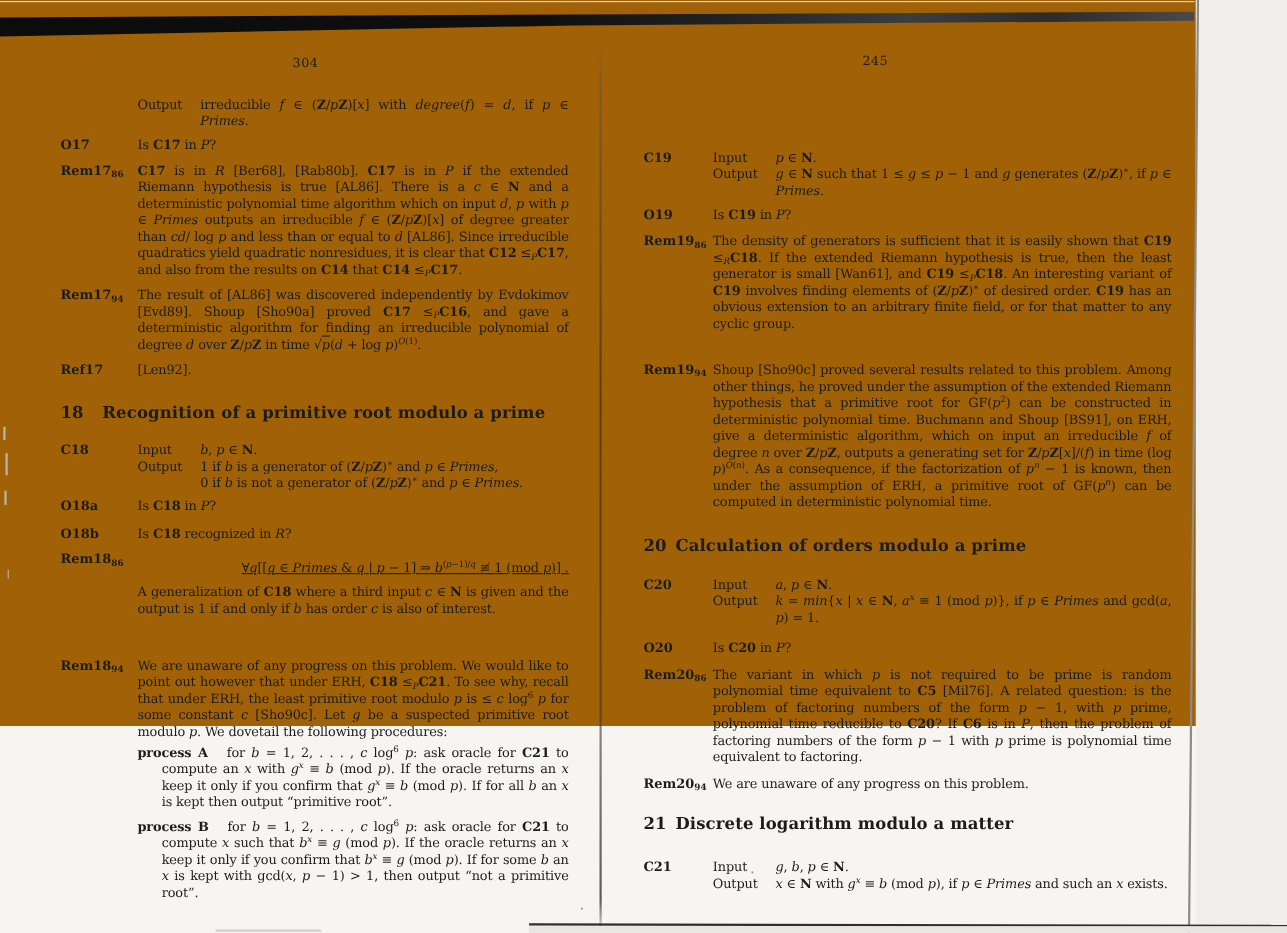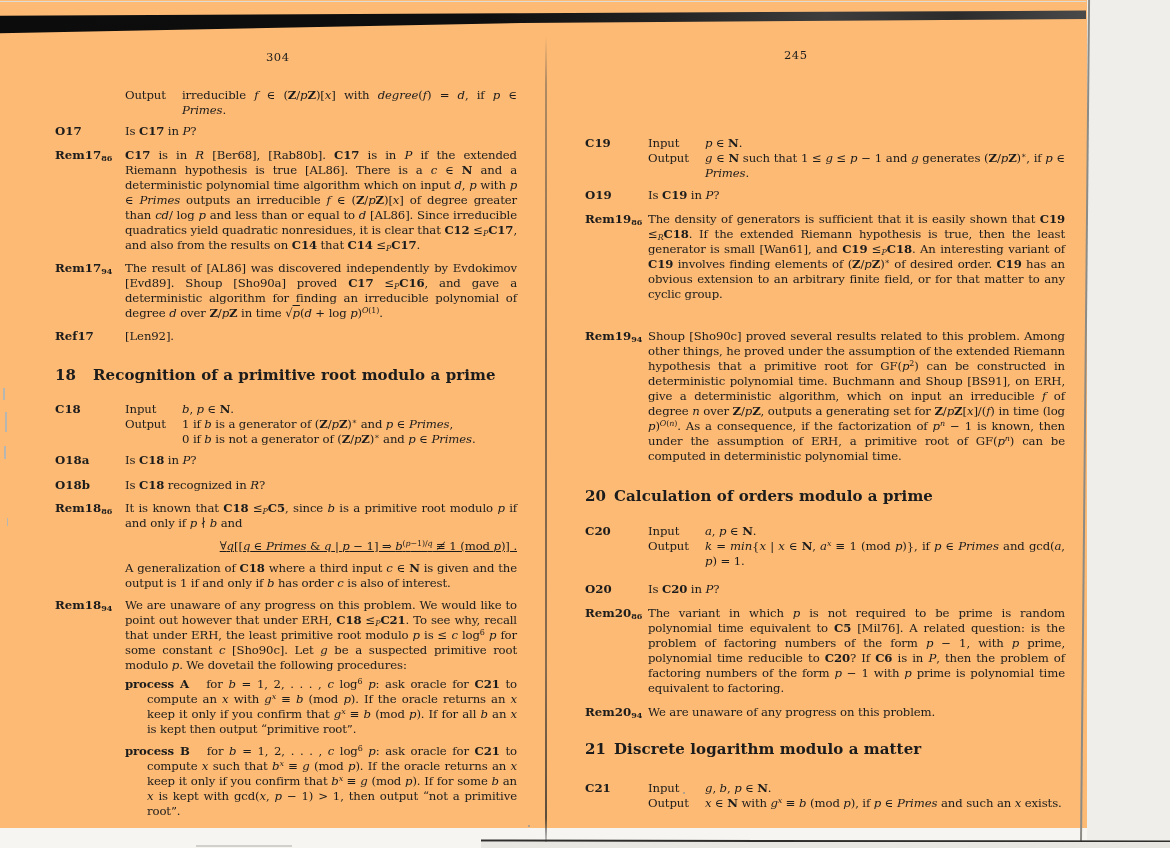--- a/index.html
+++ b/index.html
@@ -2,21 +2,21 @@
 <html><head>
 <meta charset="utf-8">
 <style>
   html,body{margin:0;padding:0;}
   body{
     width:1170px;height:848px;overflow:hidden;
     background:#f6f5f2;
     font-family:"DejaVu Serif","Liberation Serif",serif;
     color:#1c1c1c;
   }
-  #scan{position:absolute;left:0;top:0;width:1170px;height:828px;background:#fdba74;}
+  #scan{position:absolute;left:0;top:0;width:1170px;height:660px;background:#a16207;}
 
   
   .topbar{
     position:absolute;left:0;top:8px;width:1086px;height:26px;
     background:linear-gradient(to right,#0c0c0c 0%,#0e0e0e 45%,#242424 62%,#3d3d3d 76%,#2b2b2b 88%,#4a4a4a 100%);
     clip-path:polygon(0% 30%,48% 20%,100% 10%,100% 42%,48% 58%,0% 97%);
   }
   .topedge{position:absolute;left:0;top:1px;width:1086px;height:1px;background:#dddbd6;}
   .rightstrip{position:absolute;left:1087px;top:0;width:83px;height:848px;background:#efeeea;}
   .pageedge{position:absolute;left:1084px;top:-6px;width:2px;height:862px;background:#8d8b86;transform:rotate(0.55deg);}
@@ -140,21 +140,20 @@
     </div>
 
     <div class="entry" style="top:478px;">
       <div class="lbl"><b>O18b</b></div>
       <div class="bod para">Is <b>C18</b> recognized in <span class="cal">R</span>?</div>
     </div>
 
     <div class="entry" style="top:501px;">
       <div class="lbl"><b>Rem18<sub>86</sub></b></div>
       <div class="bod">
-        <p class="para">It is known that <b>C18</b> ≤<sub class="cal">P</sub><b>C5</b>, since <i>b</i> is a primitive root modulo <i>p</i> if and only if <i>p</i> ∤ <i>b</i> and</p>
         <div class="formula">∀<i>q</i>[[<i>q</i> ∈ <i>Primes</i> &amp; <i>q</i> | <i>p</i> − 1] ⇒ <i>b</i><sup>(<i>p</i>−1)/<i>q</i></sup> ≢ 1 (mod <i>p</i>)] .</div>
         <p class="para">A generalization of <b>C18</b> where a third input <i>c</i> ∈ <b>N</b> is given and the output is 1 if and only if <i>b</i> has order <i>c</i> is also of interest.</p>
       </div>
     </div>
 
     <div class="entry" style="top:598px;">
       <div class="lbl"><b>Rem18<sub>94</sub></b></div>
       <div class="bod">
         <p class="para">We are unaware of any progress on this problem. We would like to point out however that under ERH, <b>C18</b> ≤<sub class="cal">P</sub><b>C21</b>. To see why, recall that under ERH, the least primitive root modulo <i>p</i> is ≤ <i>c</i> log<sup>6</sup> <i>p</i> for some constant <i>c</i> [Sho90c]. Let <i>g</i> be a suspected primitive root modulo <i>p</i>. We dovetail the following procedures:</p>
         <p class="para proc"><b>process A</b>&nbsp;&nbsp;&nbsp;for <i>b</i> = 1, 2, . . . , <i>c</i> log<sup>6</sup> <i>p</i>: ask oracle for <b>C21</b> to compute an <i>x</i> with <i>g</i><sup><i>x</i></sup> ≡ <i>b</i> (mod <i>p</i>). If the oracle returns an <i>x</i> keep it only if you confirm that <i>g</i><sup><i>x</i></sup> ≡ <i>b</i> (mod <i>p</i>). If for all <i>b</i> an <i>x</i> is kept then output “primitive root”.</p>

